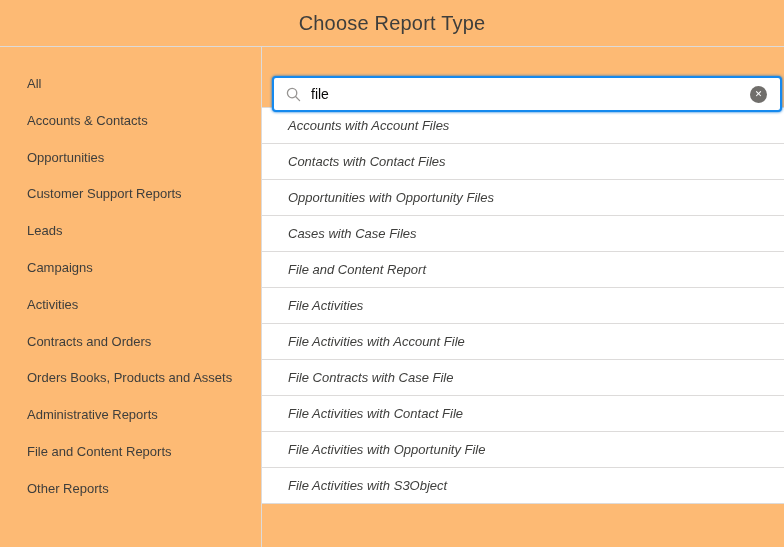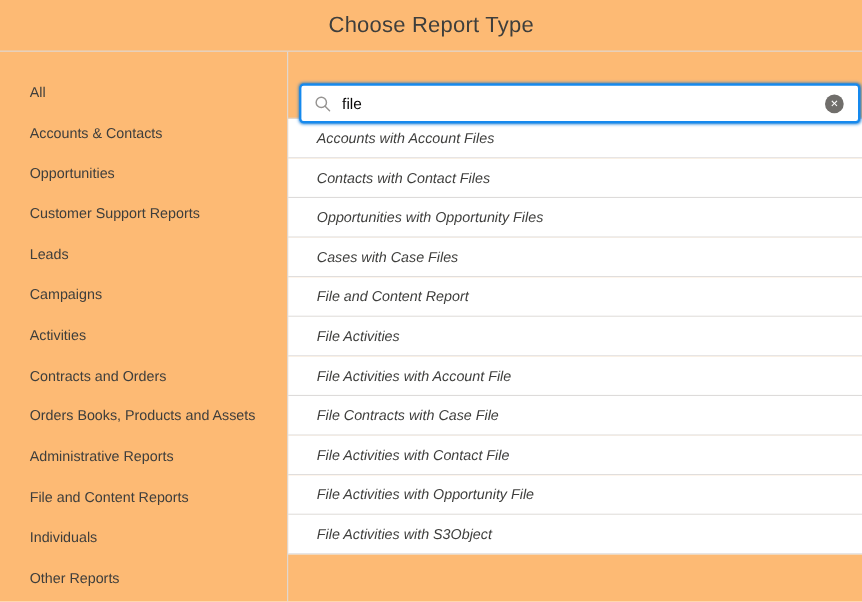--- a/index.html
+++ b/index.html
@@ -176,23 +176,20 @@
         </div>
 
         <div class="sidebar-item">
           <span>Administrative Reports</span>
         </div>
 
         <div class="sidebar-item">
           <span>File and Content Reports</span>
         </div>
 
-        <div class="sidebar-item">
-          <span>Individuals</span>
-        </div>
 
         <div class="sidebar-item">
           <span>Other Reports</span>
         </div>
       </nav>
 
     <section class="content">
 
       <div class="search-area">
         <div class="search-box">

